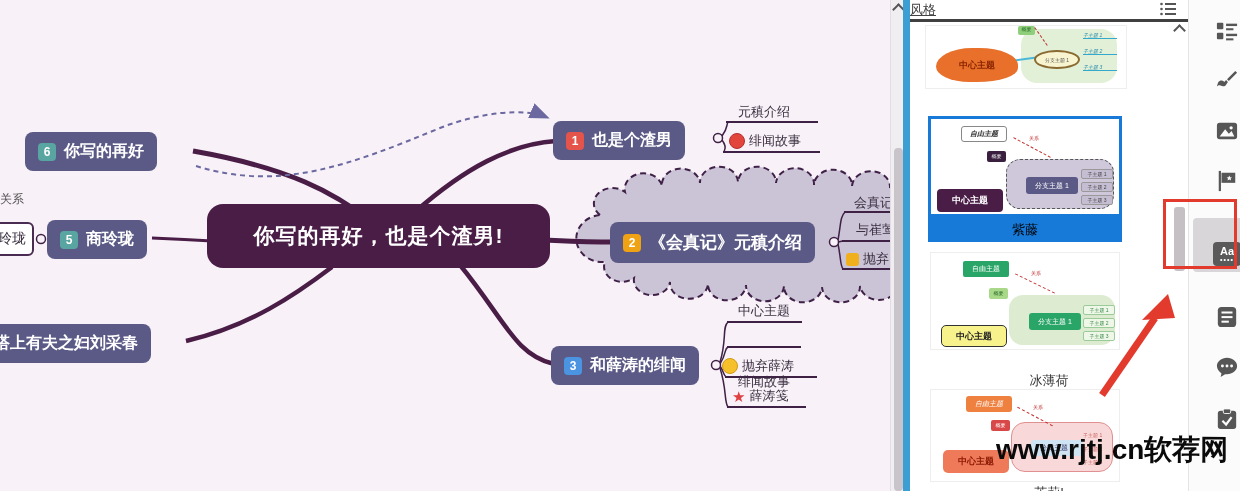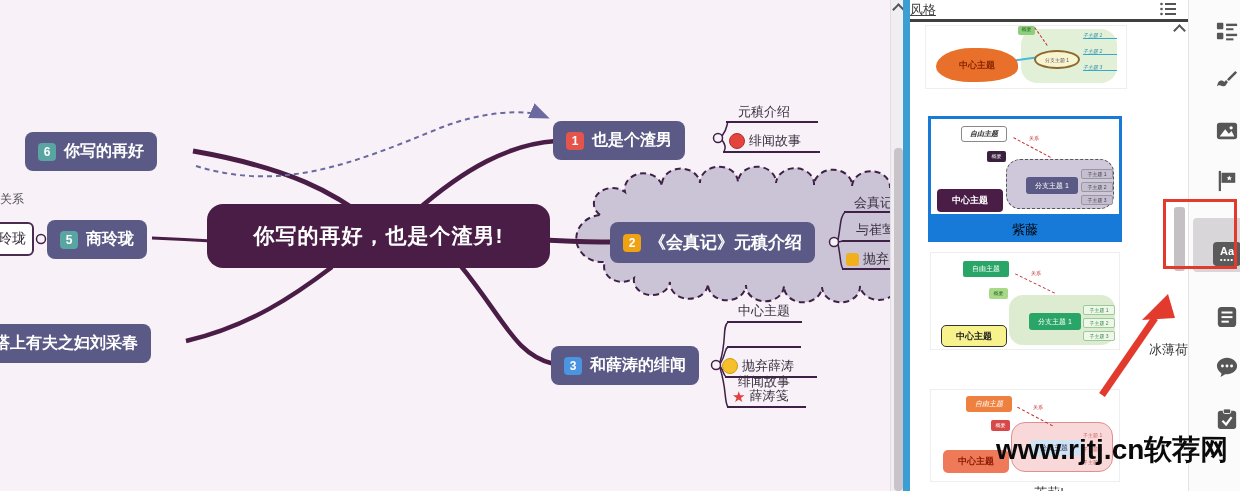--- a/index.html
+++ b/index.html
@@ -286,21 +286,21 @@
       <div class="mini" style="left:98px;top:60px;width:52px;height:17px;background:#2aa568;border-radius:3px;font-size:7px;color:#fff;display:flex;align-items:center;justify-content:center;">
           <span>分支主题 1</span>
         </div>
       <div class="mini" style="left:152px;top:52px;width:32px;height:10px;background:#eef7e8;border:1px solid #9c9;border-radius:2px;font-size:5px;color:#3a8a4a;text-align:center;line-height:9px;"><span>子主题 1</span></div>
       <div class="mini" style="left:152px;top:65px;width:32px;height:10px;background:#eef7e8;border:1px solid #9c9;border-radius:2px;font-size:5px;color:#3a8a4a;text-align:center;line-height:9px;"><span>子主题 2</span></div>
       <div class="mini" style="left:152px;top:78px;width:32px;height:10px;background:#eef7e8;border:1px solid #9c9;border-radius:2px;font-size:5px;color:#3a8a4a;text-align:center;line-height:9px;"><span>子主题 3</span></div>
       <div class="mini" style="left:10px;top:72px;width:66px;height:22px;background:#f7f28c;border:1.5px solid #333;border-radius:5px;font-size:9px;font-weight:bold;color:#222;display:flex;align-items:center;justify-content:center;">
           <span>中心主题</span>
         </div>
     </div>
-    <div class="style-label" style="top:341px;text-align:right;">冰薄荷</div>
+    <div class="style-label" style="top:372px;">冰薄荷</div>
 
     <div class="thumb-img" style="left:20px;top:389px;width:188px;height:91px;">
       <div class="mini" style="left:80px;top:32px;width:102px;height:50px;background:#f8d8d8;border:1.5px solid #e09090;border-radius:14px;"></div>
       <div class="mini" style="left:35px;top:6px;width:46px;height:16px;background:#ef8140;border-radius:3px;font-size:7px;font-style:italic;color:#fff;display:flex;align-items:center;justify-content:center;">
           <span>自由主题</span>
         </div>
       <div class="mini mini-line mini-dash-red" style="left:84px;top:26px;width:40px;transform:rotate(28deg);"></div>
       <span class="tinytext" style="left:102px;top:14px;"><span>关系</span></span>
       <div class="mini" style="left:60px;top:30px;width:19px;height:11px;background:#d84848;border-radius:2px;font-size:5px;color:#fff;text-align:center;line-height:11px;"><span>概要</span></div>
       <div class="mini" style="left:100px;top:50px;width:52px;height:16px;background:#cfe3f2;border-radius:3px;font-size:7px;color:#336;display:flex;align-items:center;justify-content:center;">

